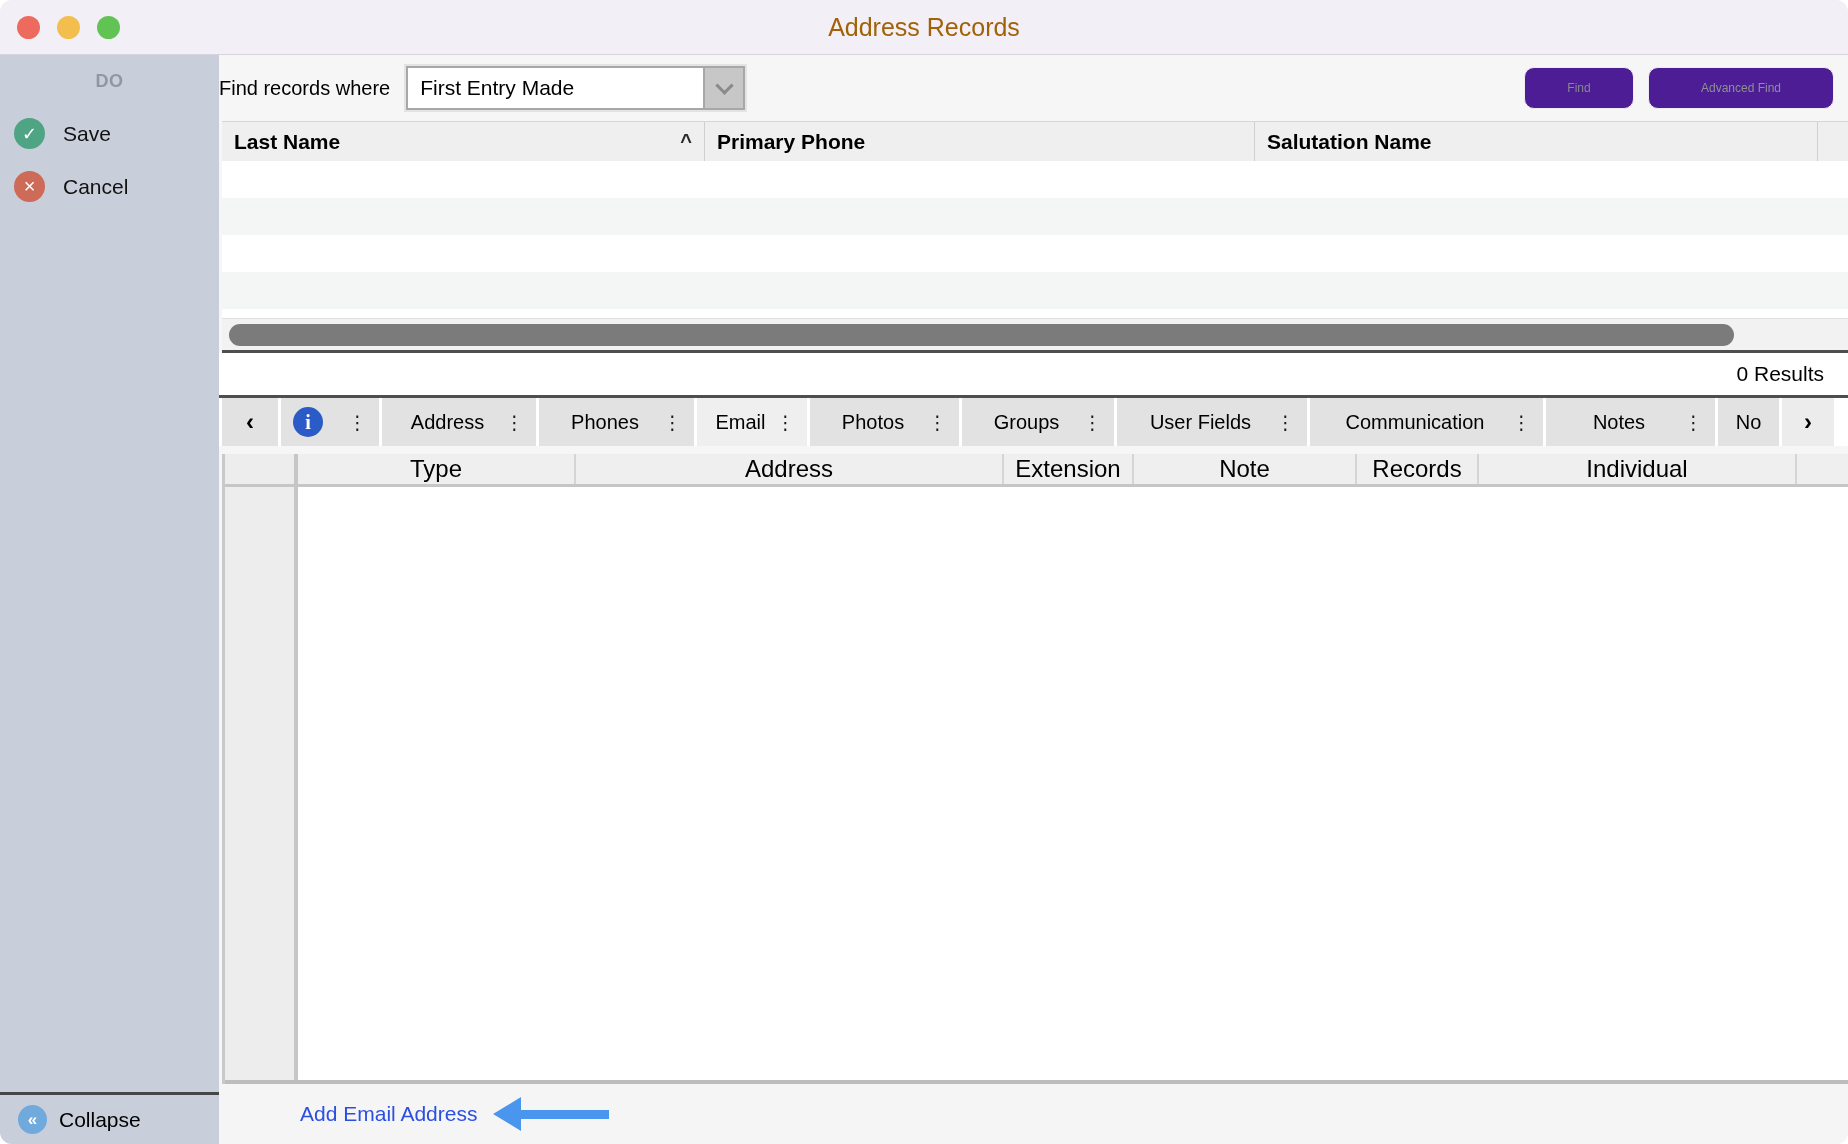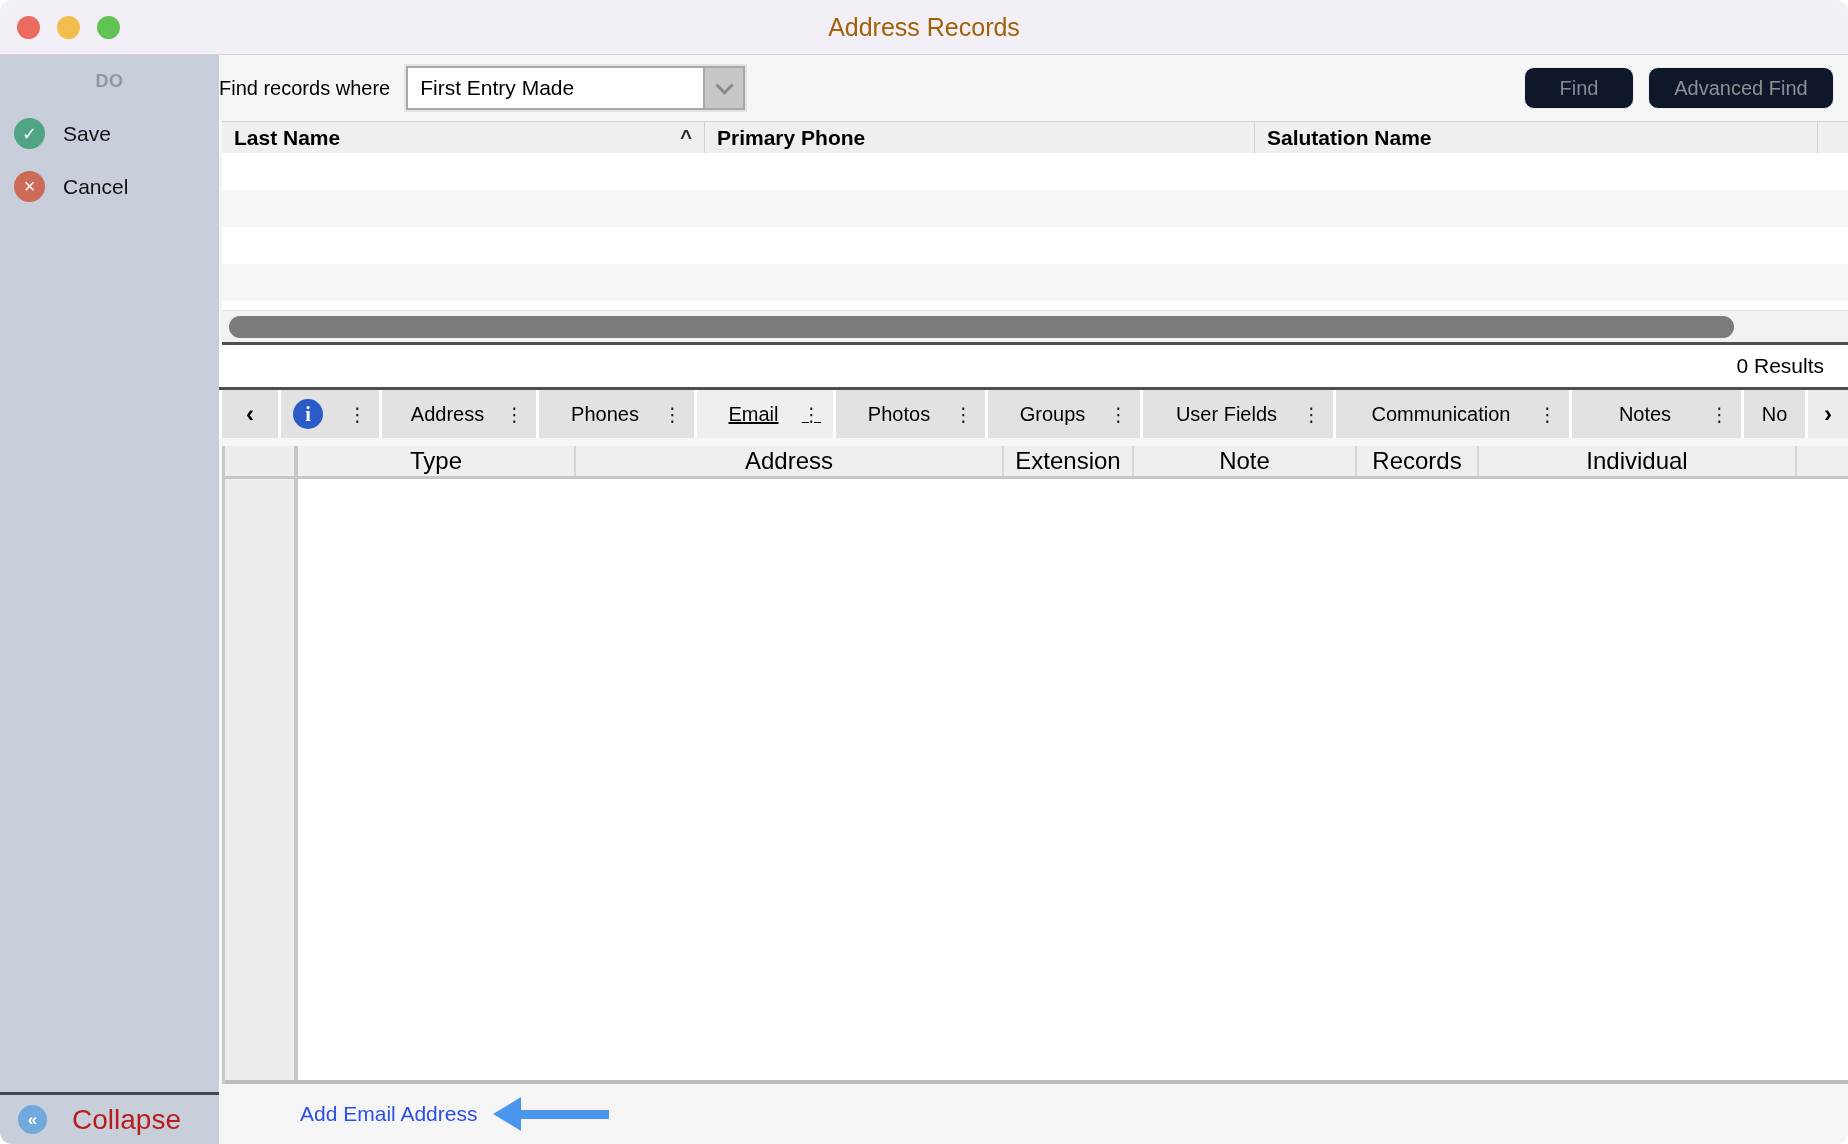--- a/index.html
+++ b/index.html
@@ -23,40 +23,40 @@
   .sidebar-header { text-align:center; padding-top:16px; font-size:18px; font-weight:bold; color:#8F97A1; letter-spacing:0.5px; }
   .sidebar-items { margin-top:26px; display:flex; flex-direction:column; gap:22px; }
   .sidebar-item { display:flex; align-items:center; gap:18px; padding-left:14px; cursor:default; }
   .circle-icon { width:31px; height:31px; border-radius:50%; display:flex; align-items:center; justify-content:center; color:#fff; font-size:18px; }
   .circle-icon.save { background:#4FA583; }
   .circle-icon.cancel { background:#CD6A58; font-size:20px; }
   .sidebar-item-label { font-size:21px; color:#111; }
   .sidebar-spacer { flex:1; }
   .collapse-row { border-top:3px solid #45464A; height:52px; display:flex; align-items:center; gap:12px; padding-left:18px; }
   .circle-icon.collapse { width:29px; height:29px; background:#70A9DC; font-size:17px; font-weight:bold; }
-  .collapse-label { font-size:28px; color:#b91c1c;margin-left:13px; }
+  .collapse-label { font-size:21px; color:#000000; }
 
   
   .main { flex:1; display:flex; flex-direction:column; min-width:0; background:#F7F6F7; }
 
   
   .find-row { height:66px; flex:0 0 66px; display:flex; align-items:center; padding-right:14px; }
   .find-label { font-size:20px; color:#000; }
   .dropdown { margin-left:16px; width:339px; height:44px; background:#fff; border:2px solid #A8A8A8; box-shadow:0 0 0 2px #E3E3E3; display:flex; align-items:stretch; cursor:default; }
   .dropdown-value { flex:1; display:flex; align-items:center; padding-left:12px; font-size:21px; color:#000; }
   .dropdown-btn { width:40px; background:#C7C7C7; border-left:2px solid #A8A8A8; display:flex; align-items:center; justify-content:center; }
   .chev-down { width:13px; height:13px; border-right:3px solid #8A8A8A; border-bottom:3px solid #8A8A8A; transform:rotate(45deg) translate(-2px,-2px); }
   .find-spacer { flex:1; }
-  .btn { height:42px; border-radius:10px; background:#0f172a; border:1px solid #EDEDF0; color:#8F8F94; font-size:20px; display:flex; align-items:center; justify-content:center; cursor:default; }
+  .btn { height:42px; border-radius:10px; background:#4c1d95; border:1px solid #EDEDF0; color:#8F8F94; font-size:12px; display:flex; align-items:center; justify-content:center; cursor:default; }
   .btn-find { width:110px; margin-right:14px; color:#88888D; }
   .btn-adv { width:186px; }
 
   
   .results-table { margin-left:3px; }
-  .rt-header { height:32px; display:flex; background:#EFEFEF; border-top:1px solid #D6D6D6; align-items:center;text-align:right; }
+  .rt-header { height:40px; display:flex; background:#EFEFEF; border-top:1px solid #D6D6D6; align-items:center;text-align:right; }
   .rt-h-cell { height:100%; display:flex; align-items:center; padding-left:12px; font-size:21px; font-weight:bold; color:#000; border-right:1px solid #CFCFCF; }
   .rt-h-cell.c1 { width:483px; justify-content:space-between; padding-right:12px; }
   .rt-h-cell.c2 { width:550px; }
   .rt-h-cell.c3 { width:563px; }
   .rt-h-cell.c4 { flex:1; border-right:none; }
   .sort-caret { font-size:20px; font-weight:bold; color:#2A2A2A; }
   .rt-rows { height:157px; background:#fff; }
   .rt-row { height:37px; }
   .rt-row.alt { background:#F4F5F5; }
   .hscroll { height:32px; background:#F2F2F2; border-top:1px solid #E0E0E0; position:relative; }
@@ -66,21 +66,21 @@
 
   
   .tabbar { border-top:3px solid #4D4E50; height:51px; flex:0 0 51px; background:#fff; display:flex; gap:3px; padding-left:3px; }
   .tab-seg { background:#E2E2E2; display:flex; align-items:center; justify-content:center; font-size:20px; color:#000; cursor:default; }
   .tab-seg.chev { width:56px; font-size:24px; font-weight:bold; }
   .tab-seg.chev-r { flex:1; max-width:52px; background:#ECECEC; }
   .tab { justify-content:space-between; padding:0 12px; }
   .tab .tab-label { flex:1; text-align:center; }
   .tab .dots { font-size:19px; color:#1A1A1A; margin-left:4px; }
   .tab.active { background:#EFEFEF; }
-  .t-info { width:98px; } .t-0 { width:154px; } .t-1 { width:155px; } .t-2 { width:136px;text-decoration:underline; }
+  .t-info { width:98px; } .t-0 { width:154px; } .t-1 { width:155px; } .t-2 { width:110px; }
   .t-3 { width:149px; } .t-4 { width:152px; } .t-5 { width:190px; } .t-6 { width:233px; }
   .t-7 { width:169px; } .t-part { width:61px; overflow:hidden; padding:0 6px; }
   .info-badge { width:30px; height:30px; border-radius:50%; background:#2A5BC6; color:#fff; font-size:20px; font-weight:bold; font-family:"Liberation Serif","DejaVu Serif",serif; display:flex; align-items:center; justify-content:center; }
 
   
   .detail-gap { height:8px; }
   .detail-table { margin-left:3px; flex:1; display:flex; flex-direction:column; min-height:0; border-left:3px solid #C9C9C9; }
   .dt-header { height:30px; flex:0 0 30px; display:flex; }
   .dt-h-cell { background:#EFEFEF; display:flex; align-items:center; justify-content:center; font-size:24px; color:#000; border-right:2px solid #D5D5D5; }
   .dt-gutter-h { width:73px; background:#EDEDED; border-right:4px solid #C6C6C6; }

